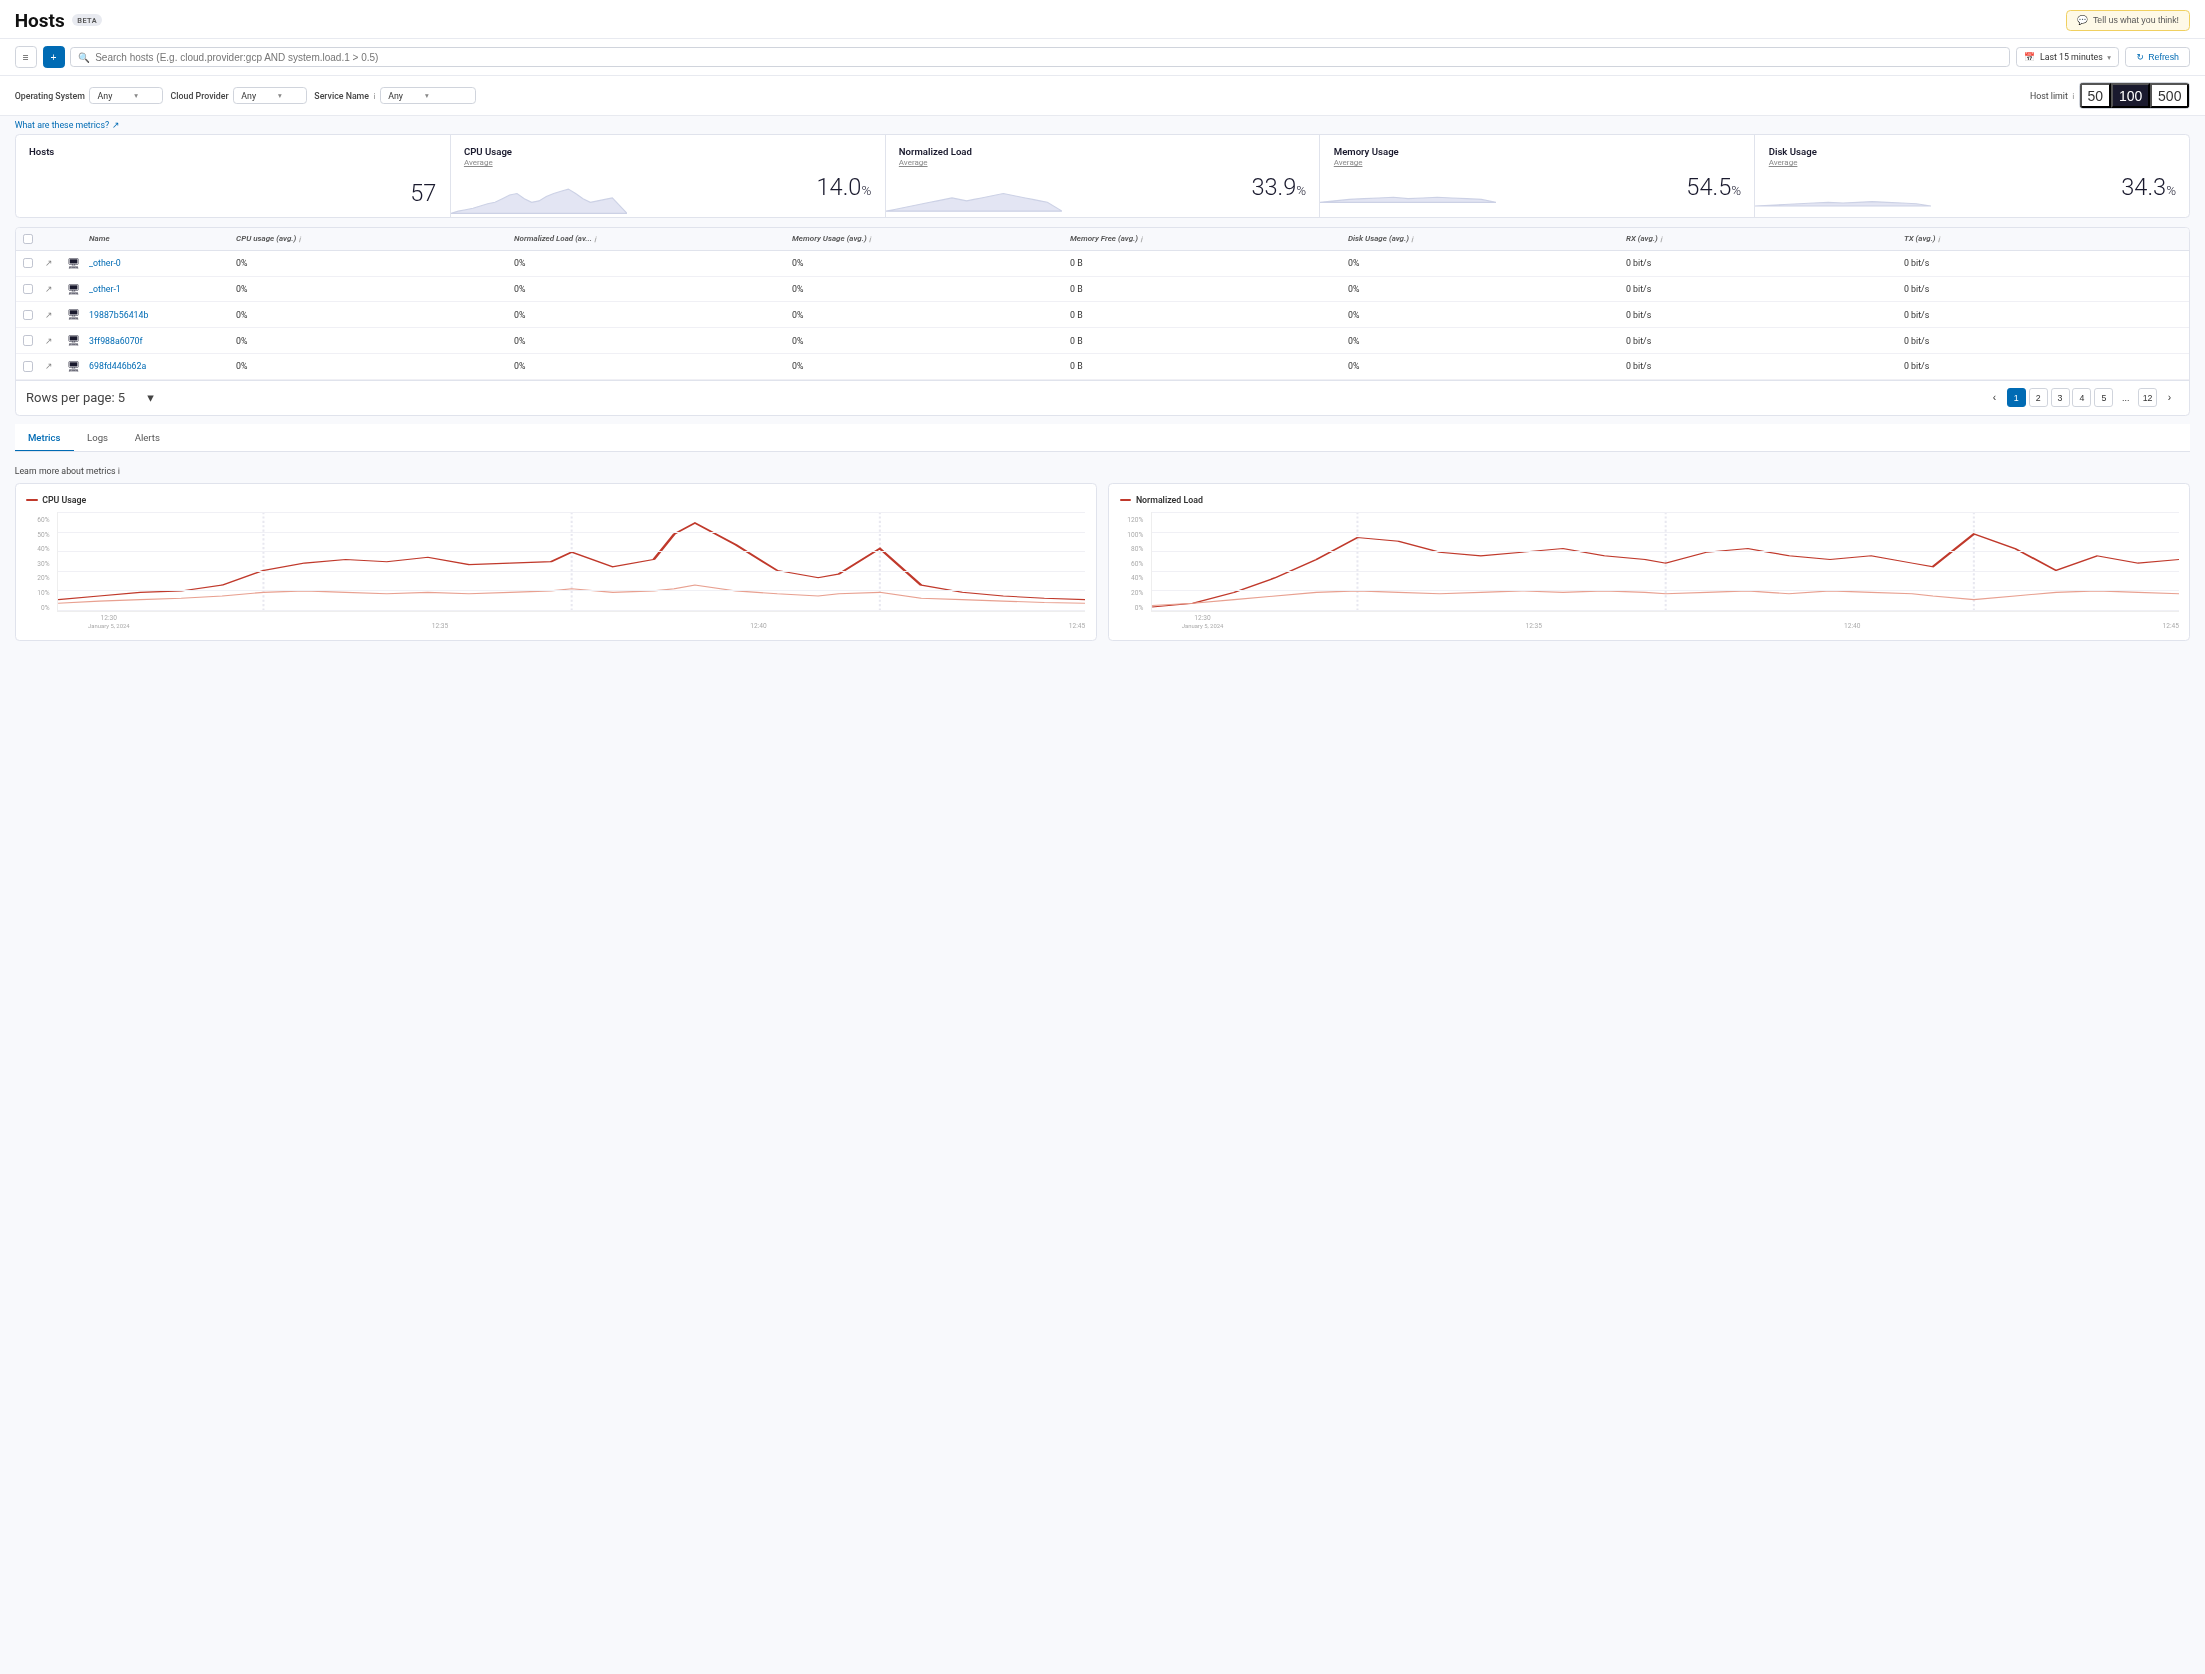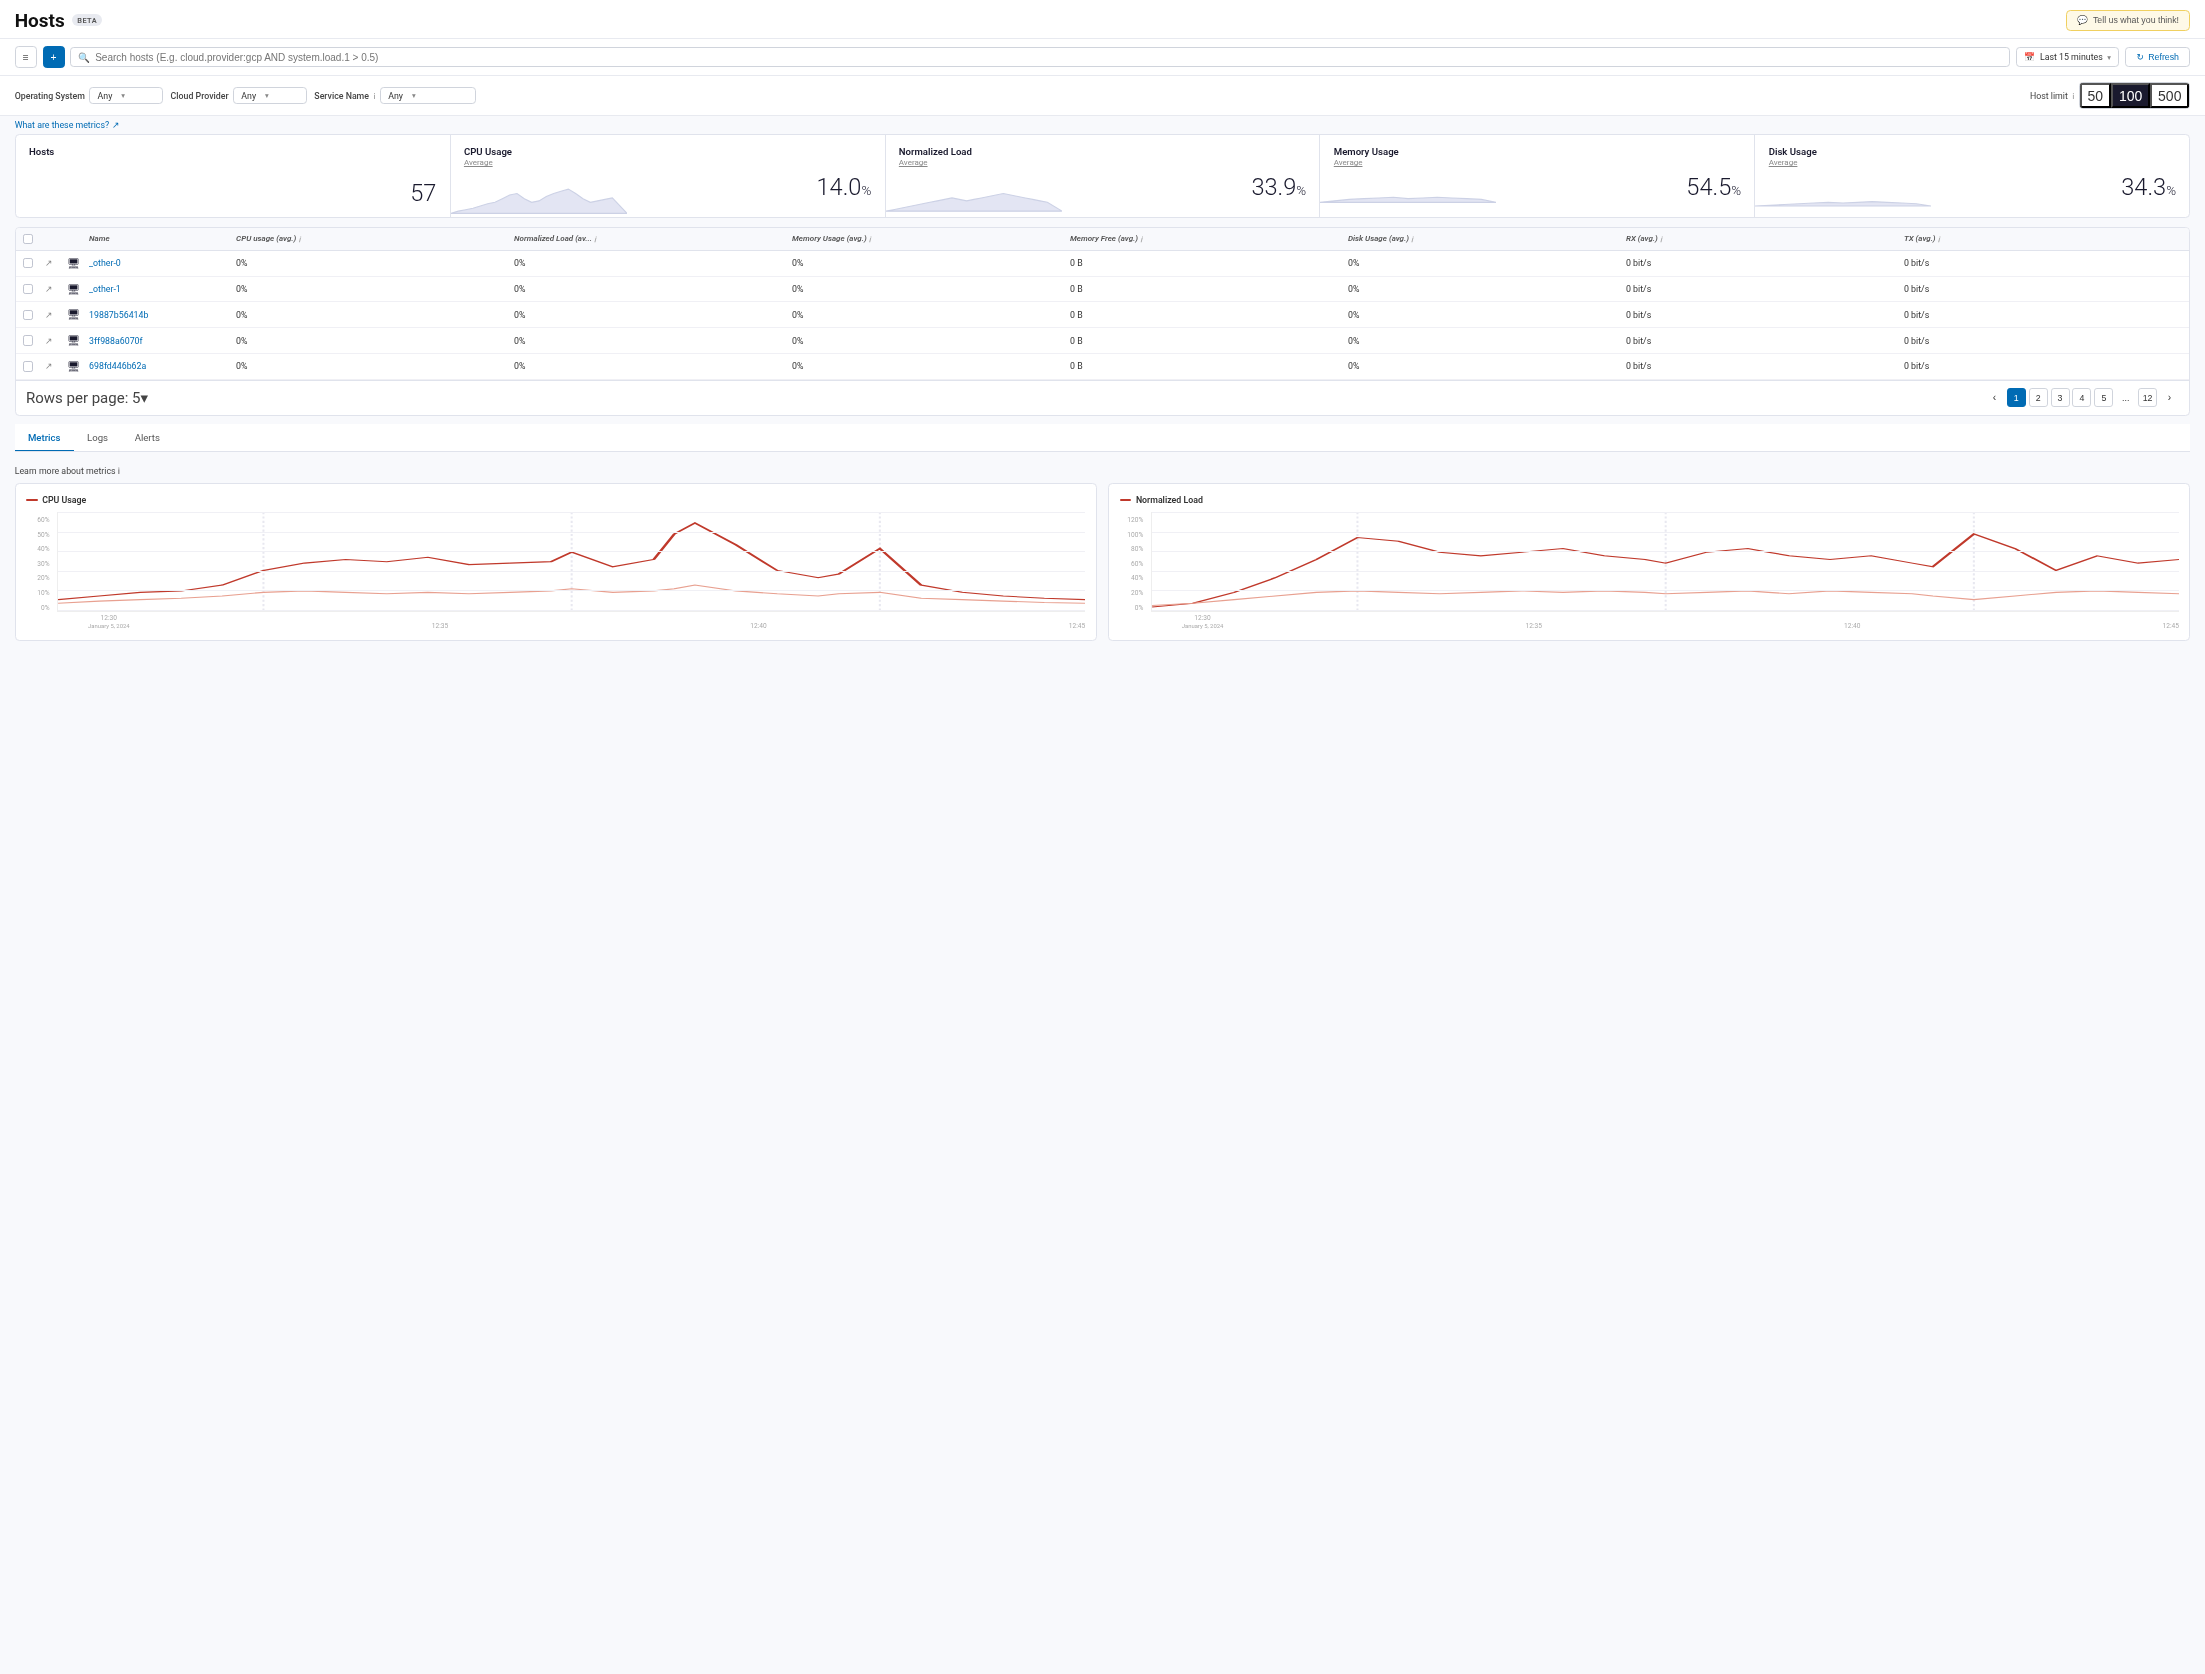--- a/index.html
+++ b/index.html
@@ -18,21 +18,21 @@
     .toolbar-icon-btn.blue { background: #006bb4; border-color: #006bb4; color: #fff; }
     .search-bar { flex: 1; display: flex; align-items: center; gap: 4.4px; border: 0.7px solid #d0d4dc; border-radius: 3.7px; padding: 3.7px 7.4px; background: #fff; }
     .search-bar input { border: none; outline: none; flex: 1; font-size: 10px; color: #777; background: transparent; }
     .time-picker { display: flex; align-items: center; gap: 4.4px; border: 0.7px solid #d0d4dc; border-radius: 3.7px; padding: 3.7px 7.4px; background: #fff; cursor: pointer; font-size: 8.8px; color: #333; }
     .refresh-btn { display: flex; align-items: center; gap: 4.4px; background: #fff; border: 0.7px solid #d0d4dc; border-radius: 3.7px; padding: 3.7px 10.3px; cursor: pointer; font-size: 8.8px; color: #006bb4; font-weight: 500; }
 
     
     .filters { display: flex; align-items: center; gap: 7.4px; padding: 5.9px 14.7px; background: #fff; border-bottom: 0.7px solid #e8eaf0; }
     .filter-group { display: flex; align-items: center; gap: 4.4px; }
     .filter-label { font-size: 8.8px; color: #444; font-weight: 500; }
-    .filter-select { display: flex; align-items: center; gap: 6px; border: 0.7px solid #d0d4dc; border-radius: 3.7px; padding: 2.9px 7.4px; background: #fff; cursor: pointer; font-size: 8.8px; color: #333; min-width: 74px; }
+    .filter-select { display: flex; align-items: center; gap: 19px; border: 0.7px solid #d0d4dc; border-radius: 3.7px; padding: 2.9px 7.4px; background: #fff; cursor: pointer; font-size: 8.8px; color: #333; min-width: 74px; }
     .filter-select .arrow { color: #888; font-size: 7.4px; margin-left: 2.9px; }
     .host-limit { display: flex; align-items: center; gap: 4.4px; margin-left: auto; font-size: 8.8px; color: #444; }
     .limit-options { display: flex; border: 0.7px solid #d0d4dc; border-radius: 3.7px; overflow: hidden; }
     .limit-opt { padding: 2.2px 5.9px; background: #fff; cursor: pointer; font-size: 14px; color: #333; }
     .limit-opt.active { background: #1a1a2e; color: #fff; }
     .info-icon { color: #888; font-size: 8px; cursor: pointer; }
 
     
     .metrics-link { padding: 4.4px 14.7px; background: #f8f9fc; }
     .metrics-link a { color: #006bb4; font-size: 8.8px; text-decoration: none; display: flex; align-items: center; gap: 2.9px; }
@@ -53,21 +53,21 @@
     .th { font-size: 8px; font-weight: 600; color: #555; display: flex; align-items: center; gap: 2.2px; }
     .th .info { color: #aaa; font-size: 7.4px; cursor: pointer; }
     .table-row-grid { display: grid; grid-template-columns: 22px 22px 22px 147px 1fr 1fr 1fr 1fr 1fr 1fr 1fr; gap: 0; padding: 5.9px 7.4px; border-bottom: 0.7px solid #f0f0f5; align-items: center; }
     .table-row-grid:last-child { border-bottom: none; }
     .td { font-size: 8.8px; color: #333; }
     .host-link { color: #006bb4; text-decoration: none; font-size: 8.8px; display: flex; align-items: center; gap: 2.9px; }
     .checkbox { width: 10.3px; height: 10.3px; border: 0.7px solid #c0c4d0; border-radius: 2.2px; background: #fff; cursor: pointer; }
 
     
     .table-footer { display: flex; align-items: center; justify-content: space-between; padding: 7.4px 10.3px; border-top: 0.7px solid #e0e3ec; }
-    .rows-per-page { display: flex; align-items: center; gap: 0; font-size: 15px; color: #444; cursor: pointer; text-align: center; }
+    .rows-per-page { display: flex; align-items: center; gap: 22px; font-size: 13px; color: #444; cursor: pointer; text-align: center; }
     .pagination { display: flex; align-items: center; gap: 2.9px; }
     .page-btn { width: 19px; height: 19px; border: 0.7px solid #d0d4dc; border-radius: 2.9px; background: #fff; cursor: pointer; font-size: 8.8px; color: #333; display: flex; align-items: center; justify-content: center; }
     .page-btn.active { background: #006bb4; border-color: #006bb4; color: #fff; }
     .page-btn.arrow { font-size: 10.3px; border: none; background: transparent; }
 
     
     .bottom-tabs { margin: 0 14.7px 7.4px; }
     .tab-bar { display: flex; border-bottom: 0.7px solid #e0e3ec; gap: 0; background: #fff; }
     .tab { padding: 7.4px 13.3px; font-size: 9.6px; cursor: pointer; color: #555; border-bottom: 1.5px solid transparent; }
     .tab.active { color: #006bb4; border-bottom-color: #006bb4; font-weight: 500; }

